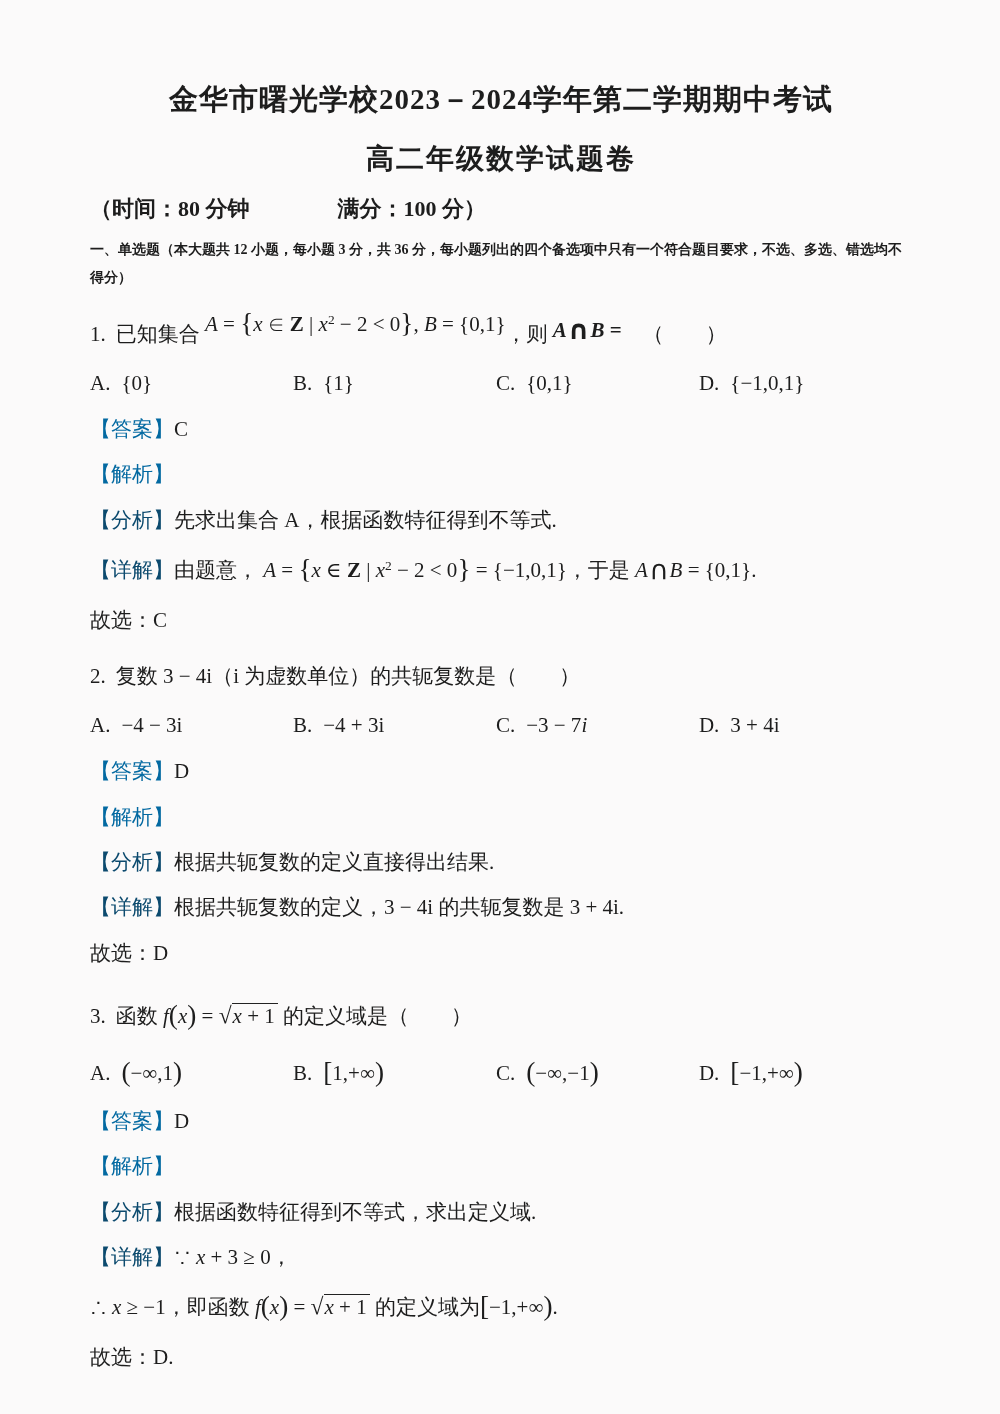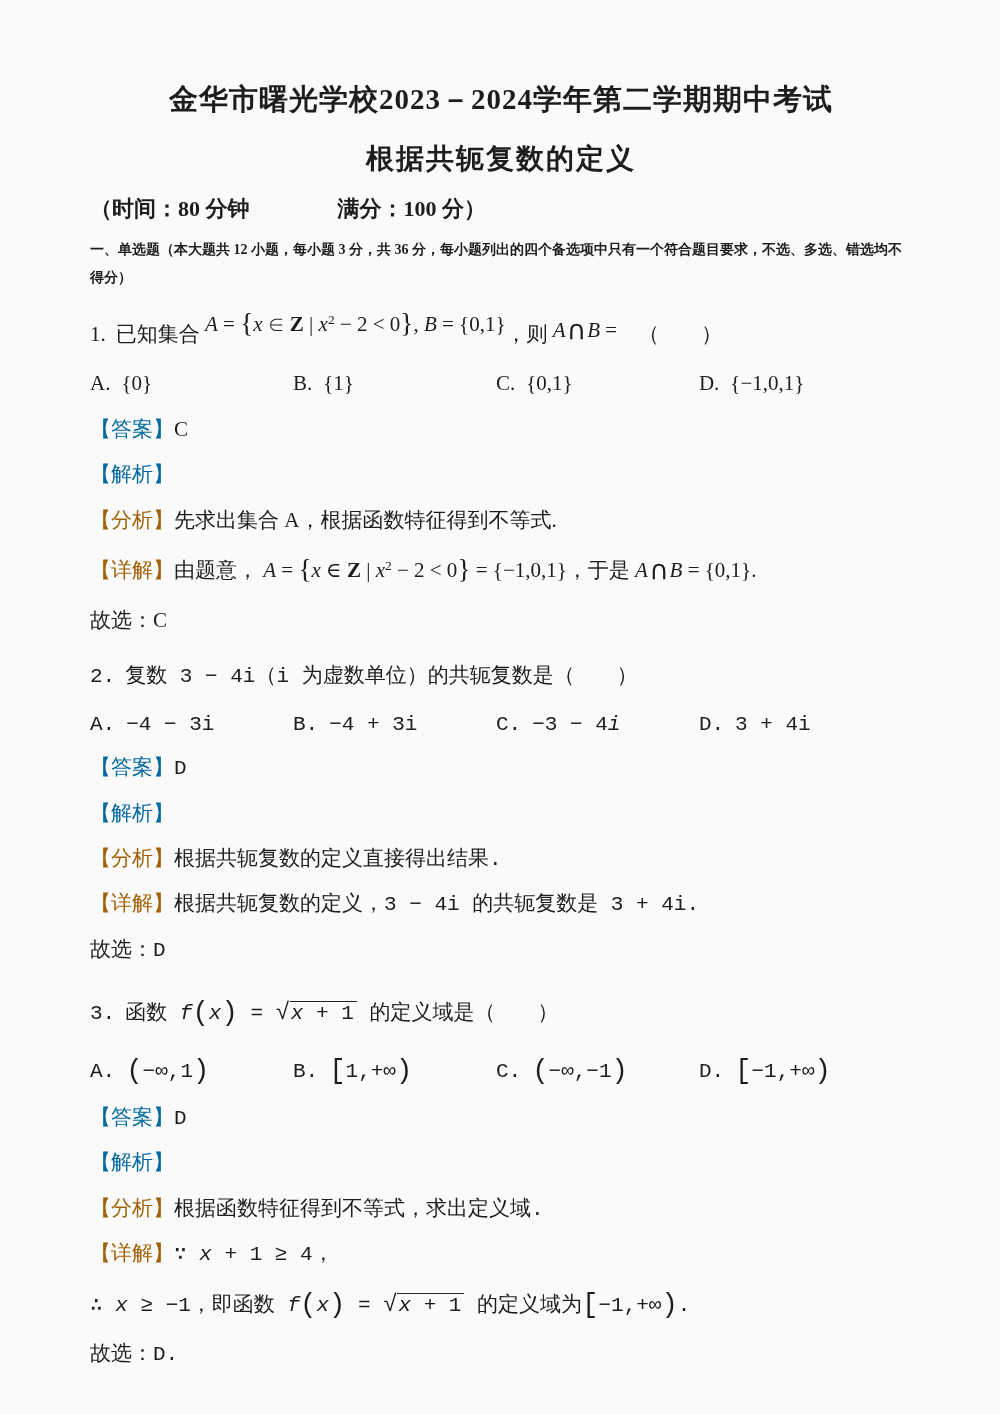--- a/index.html
+++ b/index.html
@@ -12,43 +12,43 @@
   .title1{font-size:29px;font-weight:bold;text-align:center;margin:0 0 20px;letter-spacing:1px;}
   .title2{font-size:28px;font-weight:bold;text-align:center;margin:0 0 16px;letter-spacing:2px;}
   .meta{font-size:22px;font-weight:bold;margin:0 0 12px;}
   .section{font-size:14px;font-weight:bold;line-height:2.0;margin:0 0 8px;}
   .ln{font-size:21px;margin:0 0 15px;line-height:1.45;}
   .stem{margin-bottom:18px;line-height:1.7;}
   .qnum{margin-right:10px;}
   .options{display:grid;grid-template-columns:1fr 1fr 1fr 1.05fr;font-size:21px;margin:0 0 18px;}
   .olabel{margin-right:11px;}
   .lbl-blue{color:#0369a1;}
-  .lbl{color:#a16207;}
+  .lbl{color:#0c4a6e;}
   .conclusion{margin-top:4px;margin-bottom:24px;}
-  .q2-gap{margin-top:3px;font-family:Liberation Mono, monospace;}
+  .q2-gap{margin-top:3px;}
   
   .m-r{font-style:normal;}
   .m-i{font-style:italic;}
   .m-b{font-weight:bold;}
   .m-sup{font-size:.64em;vertical-align:.55em;}
   .m-big{font-size:1.3em;vertical-align:-1px;}
   .m-cap{font-family:"DejaVu Sans","Liberation Sans",sans-serif;font-size:1.28em;vertical-align:-2px;padding:0 1px;}
   .raise-hi{vertical-align:10px;font-family:Liberation Serif, serif;}
-  .raise-lo{vertical-align:4px;}
+  .raise-lo{vertical-align:4px;font-weight:bold;}
   .sqrt{white-space:nowrap;}
   .rsign{font-size:1.12em;}
   .rad{border-top:1.7px solid #222;padding:0 3px 0 1px;}
 </style>
 </head>
 <body>
 
 <div class="page">
 
   <p class="title1">金华市曙光学校2023－2024学年第二学期期中考试</p>
-  <p class="title2">根据共轭复数的定义</p>
+  <p class="title2">高二年级数学试题卷</p>
   <p class="meta">（时间：80 分钟　　　　满分：100 分）</p>
   <p class="section">一、单选题（本大题共 12 小题，每小题 3 分，共 36 分，每小题列出的四个备选项中只有一个符合题目要求，不选、多选、错选均不得分）</p>
 
   <div class="q">
     <p class="ln stem">
       <span class="qnum">1.</span><span><span class="m-r">已知集合 </span><span class="raise-hi"><span class="m-i">A</span><span class="m-r"> = </span><span class="m-big">{</span><span class="m-i">x</span><span class="m-r"> ∈ </span><span class="m-b">Z</span><span class="m-r"> | </span><span class="m-i">x</span><span class="m-sup">2</span><span class="m-r"> − 2 &lt; 0</span><span class="m-big">}</span><span class="m-r">, </span><span class="m-i">B</span><span class="m-r"> = {0,1}</span></span><span class="m-r">，则 </span><span class="raise-lo"><span class="m-i">A</span><span class="m-cap">∩</span><span class="m-i">B</span><span class="m-r"> =</span></span><span class="m-r">　（　　）</span></span>
     </p>
     <div class="options">
       <span class="opt"><span class="olabel">A.</span><span><span class="m-r">{0}</span></span></span>
       <span class="opt"><span class="olabel">B.</span><span><span class="m-r">{1}</span></span></span>
@@ -62,21 +62,21 @@
     <p class="ln conclusion">故选：C</p>
   </div>
 
   <div class="q q2-gap">
     <p class="ln stem">
       <span class="qnum">2.</span><span><span class="m-r">复数 3 − 4i（i 为虚数单位）的共轭复数是（　　）</span></span>
     </p>
     <div class="options">
       <span class="opt"><span class="olabel">A.</span><span><span class="m-r">−4 − 3i</span></span></span>
       <span class="opt"><span class="olabel">B.</span><span><span class="m-r">−4 + 3i</span></span></span>
-      <span class="opt"><span class="olabel">C.</span><span><span class="m-r">−3 − 4</span><span class="m-i">i</span></span></span>
+      <span class="opt"><span class="olabel">C.</span><span><span class="m-r">−3 − 7</span><span class="m-i">i</span></span></span>
       <span class="opt"><span class="olabel">D.</span><span><span class="m-r">3 + 4i</span></span></span>
     </div>
     <p class="ln"><span class="lbl-blue">【答案】</span><span>D</span></p>
     <p class="ln"><span class="lbl-blue">【解析】</span></p>
     <p class="ln"><span class="lbl">【分析】</span><span>根据共轭复数的定义直接得出结果.</span></p>
     <p class="ln"><span class="lbl">【详解】</span><span><span class="m-r">根据共轭复数的定义，3 − 4i 的共轭复数是 3 + 4i.</span></span></p>
     <p class="ln conclusion">故选：D</p>
   </div>
 
   <div class="q q2-gap">
@@ -85,18 +85,18 @@
     </p>
     <div class="options">
       <span class="opt"><span class="olabel">A.</span><span><span class="m-big">(</span><span class="m-r">−∞,1</span><span class="m-big">)</span></span></span>
       <span class="opt"><span class="olabel">B.</span><span><span class="m-big">[</span><span class="m-r">1,+∞</span><span class="m-big">)</span></span></span>
       <span class="opt"><span class="olabel">C.</span><span><span class="m-big">(</span><span class="m-r">−∞,−1</span><span class="m-big">)</span></span></span>
       <span class="opt"><span class="olabel">D.</span><span><span class="m-big">[</span><span class="m-r">−1,+∞</span><span class="m-big">)</span></span></span>
     </div>
     <p class="ln"><span class="lbl-blue">【答案】</span><span>D</span></p>
     <p class="ln"><span class="lbl-blue">【解析】</span></p>
     <p class="ln"><span class="lbl">【分析】</span><span>根据函数特征得到不等式，求出定义域.</span></p>
-    <p class="ln"><span class="lbl">【详解】</span><span><span class="m-r">∵ </span><span class="m-i">x</span><span class="m-r"> + 1 ≥ 4，</span></span></p>
+    <p class="ln"><span class="lbl">【详解】</span><span><span class="m-r">∵ </span><span class="m-i">x</span><span class="m-r"> + 3 ≥ 0，</span></span></p>
     <p class="ln"><span><span class="m-r">∴ </span><span class="m-i">x</span><span class="m-r"> ≥ −1，即函数 </span><span class="m-i">f</span><span class="m-big">(</span><span class="m-i">x</span><span class="m-big">)</span><span class="m-r"> = </span><span class="sqrt"><span class="rsign">√</span><span class="rad"><span class="m-i">x</span><span class="m-r"> + 1</span></span></span><span class="m-r"> 的定义域为</span><span class="m-big">[</span><span class="m-r">−1,+∞</span><span class="m-big">)</span><span class="m-r">.</span></span></p>
     <p class="ln conclusion">故选：D.</p>
   </div>
 
 </div>
 
 </body></html>

